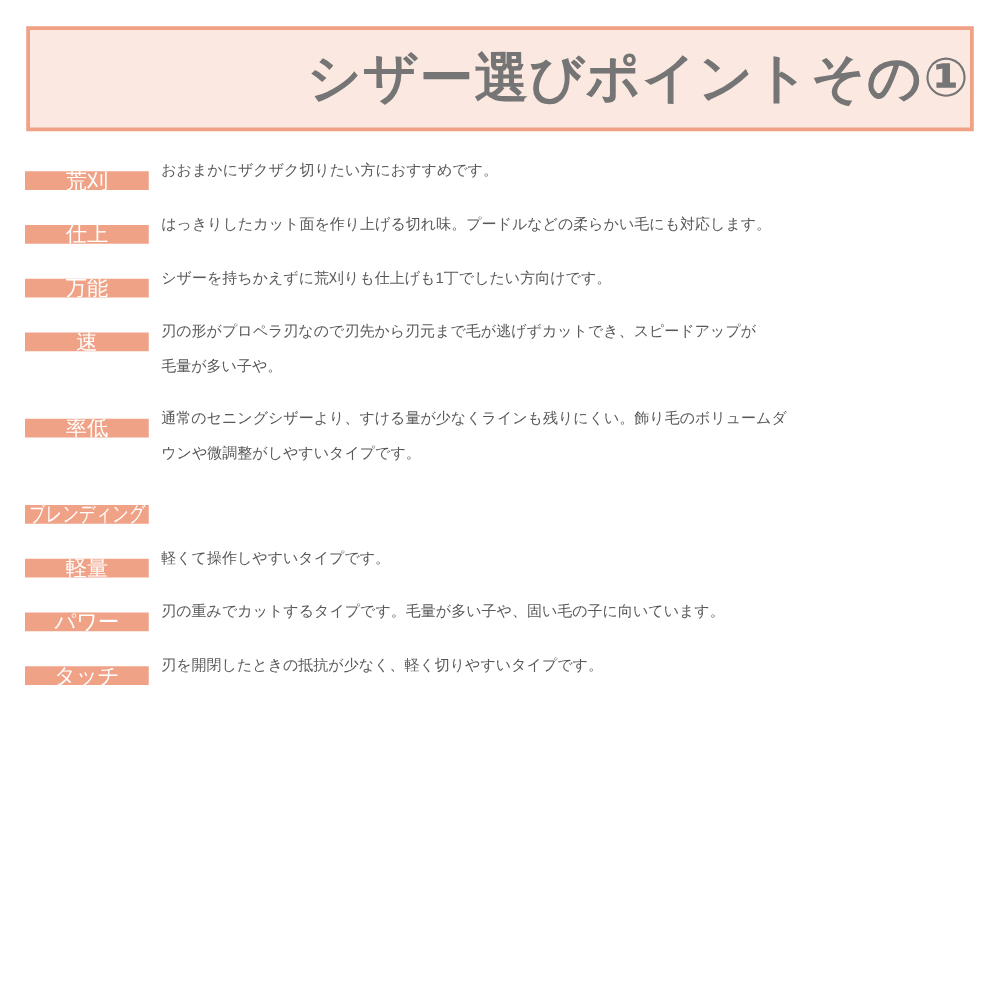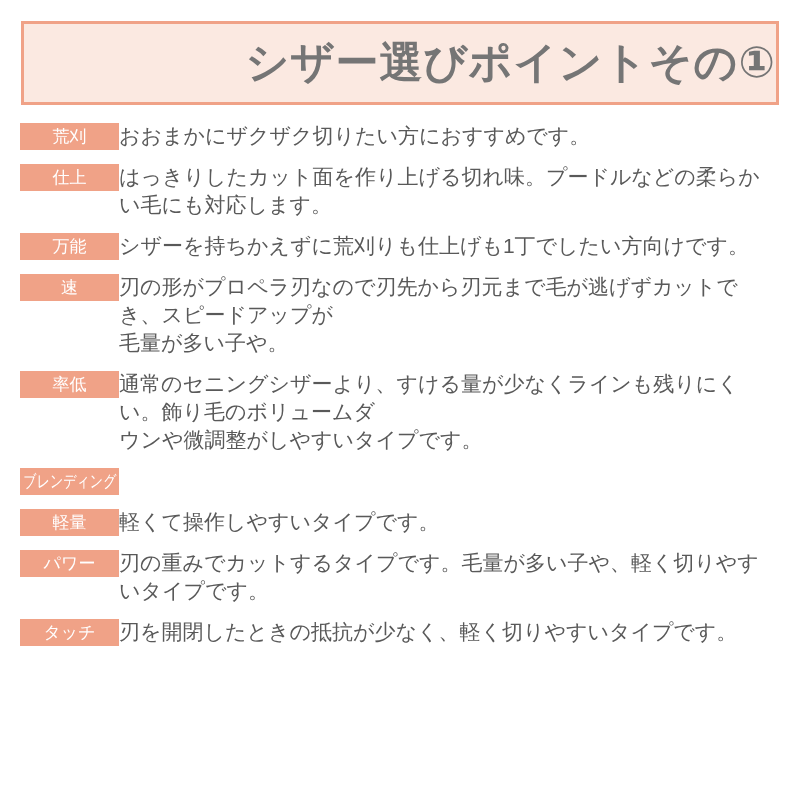--- a/index.html
+++ b/index.html
@@ -34,38 +34,38 @@
     padding: 0 20px;
   }
   .row {
     display: flex;
     align-items: flex-start;
     margin-bottom: 13px;
   }
   .badge {
     flex: 0 0 99px;
     width: 99px;
-    height: 27px;
-    margin-top: 1px;
+    height: 15px;
+    margin-top: 15px;
     background: var(--accent, #f0a287);
     color: var(--badge-fg, #ffffff);
     display: flex;
     align-items: center;
     justify-content: center;
     overflow: hidden;
   }
   .badge-text {
     font-size: 17px;
     white-space: nowrap;
     transform-origin: center center;
   }
   .desc {
     flex: 1 1 auto;
-    margin: 0 0 0 0;
-    font-size: 21px;
+    margin: 0 0 0 10px;
+    font-size: 12px;
     line-height: 28px;
     color: var(--body-fg, #595959);
     white-space: pre-wrap;
   }
 </style>
 </head>
 <body>
 
 <div class="title-box">
   <div class="title-text">シザー選びポイントその①</div>
@@ -122,21 +122,21 @@
     <span class="badge">
       <span class="badge-text">軽量</span>
     </span>
     <p class="desc">軽くて操作しやすいタイプです。</p>
   </div>
 
   <div class="row">
     <span class="badge">
       <span class="badge-text">パワー</span>
     </span>
-    <p class="desc">刃の重みでカットするタイプです。毛量が多い子や、軽く切りやすいタイプです。</p>
+    <p class="desc">刃の重みでカットするタイプです。毛量が多い子や、固い毛の子に向いています。</p>
   </div>
 
   <div class="row">
     <span class="badge">
       <span class="badge-text">タッチ</span>
     </span>
     <p class="desc">刃を開閉したときの抵抗が少なく、軽く切りやすいタイプです。</p>
   </div>
 
 </div>

